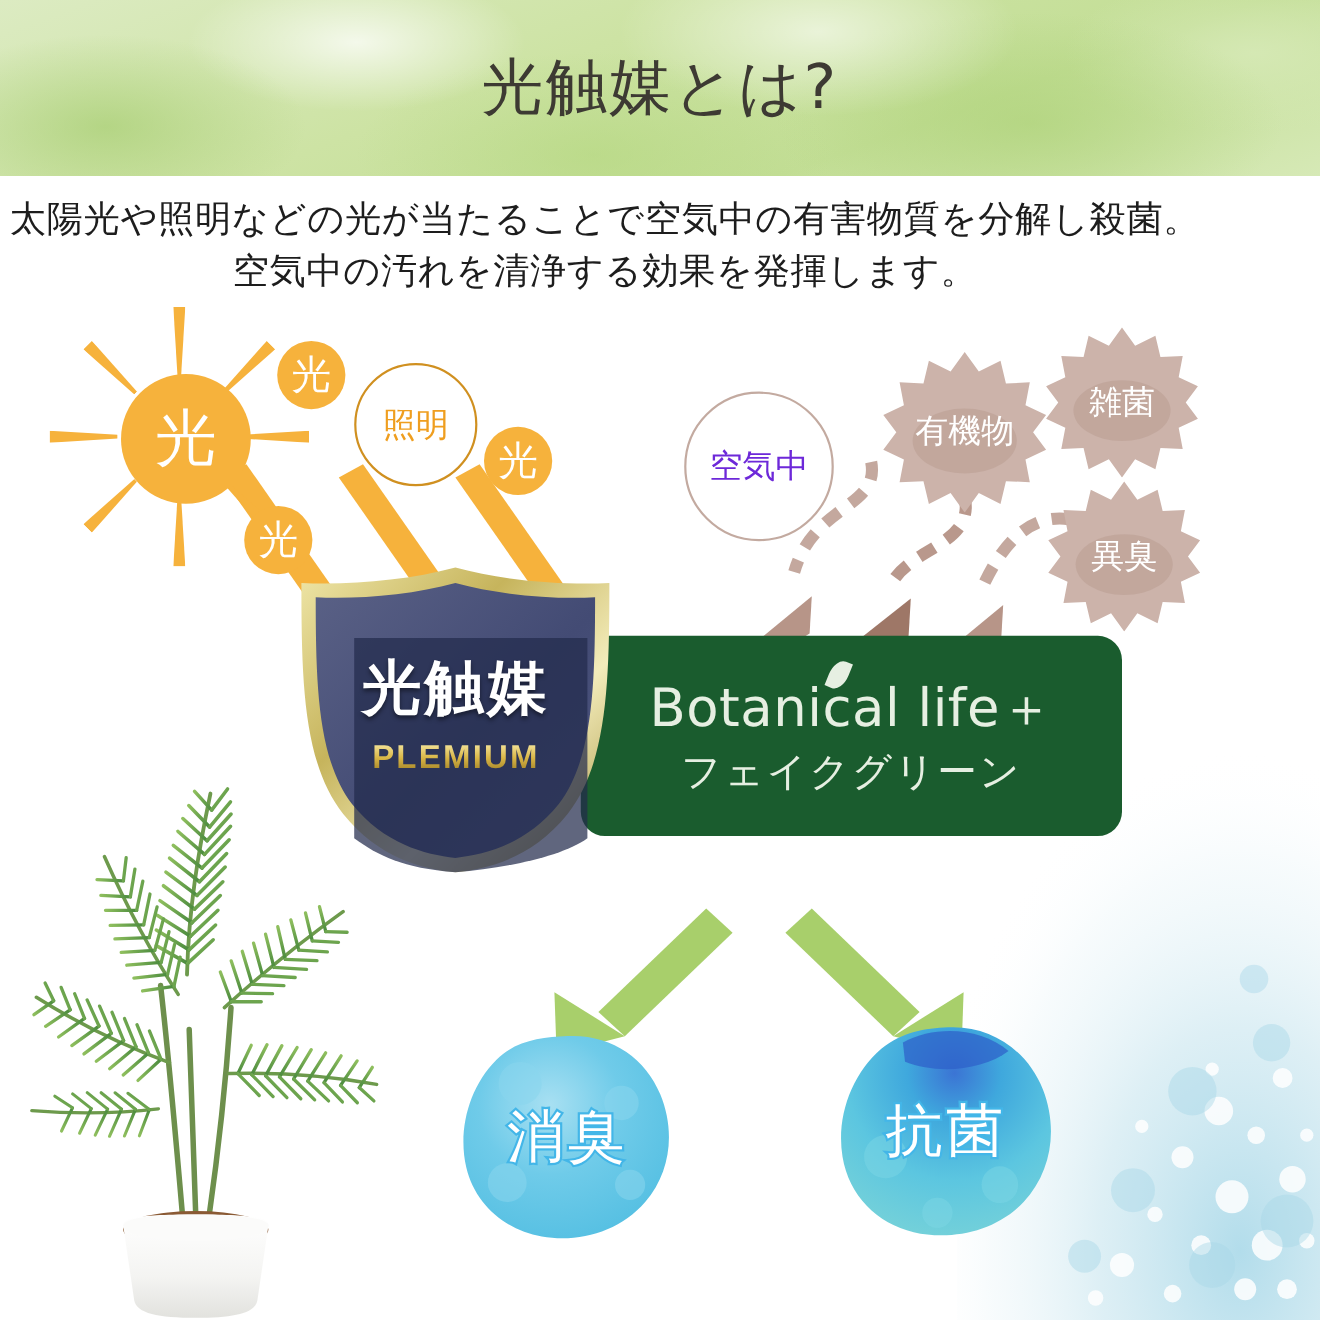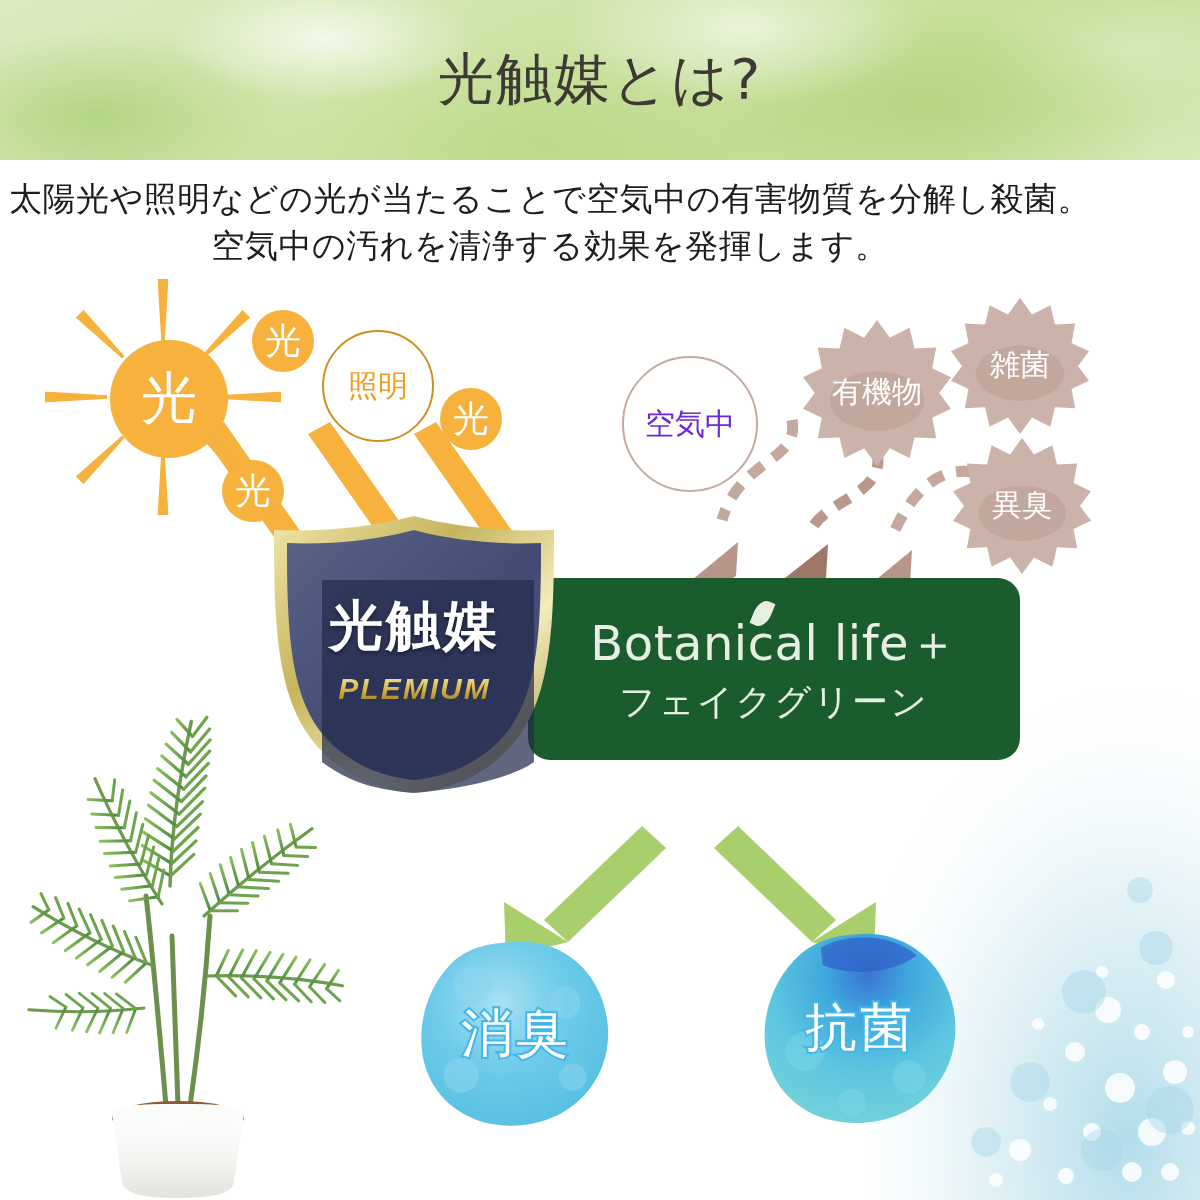--- a/index.html
+++ b/index.html
@@ -99,21 +99,20 @@
     font-size:54px;color:#fff;letter-spacing:3px;
     font-family:"DejaVu Serif","Liberation Serif",serif;font-weight:700;
     text-shadow:0 2px 4px rgba(0,0,0,.45);
   }
   .lbl-premium{
     position:absolute;left:0;top:160px;width:305px;text-align:center;
     font-size:30px;letter-spacing:2px;font-weight:700;
     background:linear-gradient(180deg,#fdf3b6 0%,#d9b646 50%,#8e6f1c 100%);
     -webkit-background-clip:text;background-clip:text;color:transparent;
     font-family:"Liberation Sans",sans-serif;
-    font-style:italic;
   }
 
   
   .banner{
     position:absolute;left:528px;top:578px;width:492px;height:182px;
     background:#1a5c2e;border-radius:22px;z-index:4;
     display:flex;flex-direction:column;align-items:center;justify-content:center;
   }
   .banner .line1{
     position:relative;color:#e6efe2;font-size:48px;letter-spacing:.5px;

